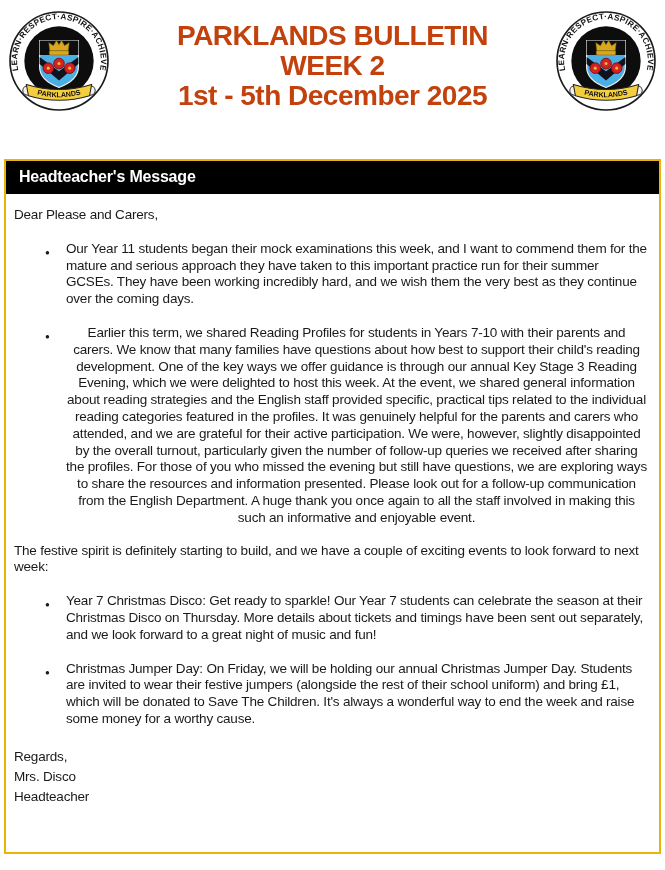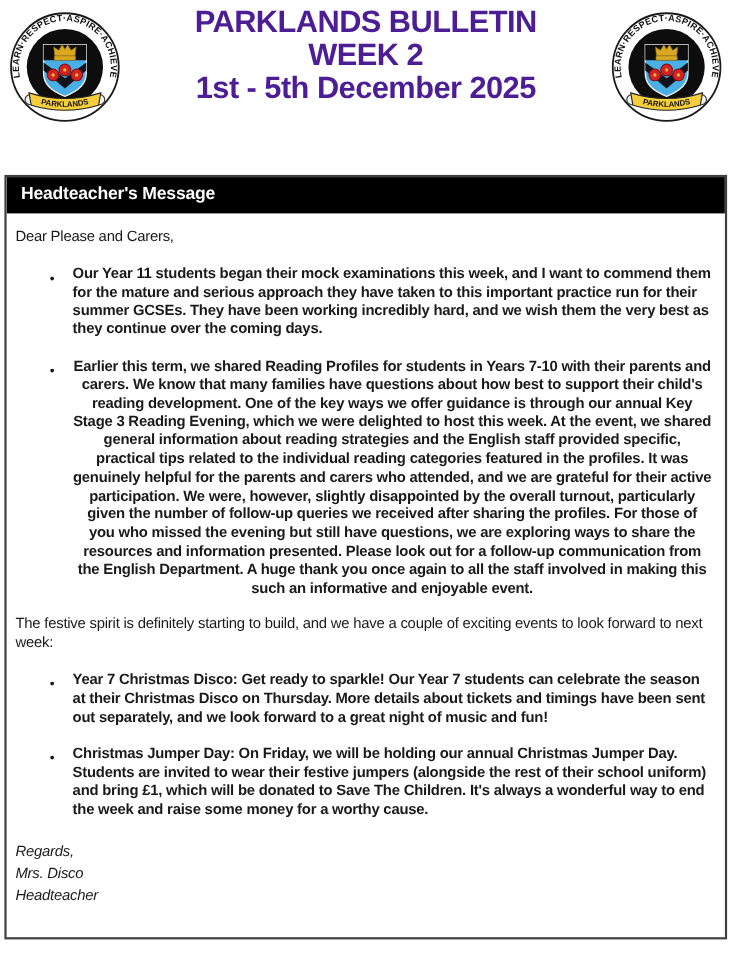--- a/index.html
+++ b/index.html
@@ -26,34 +26,34 @@
   .crest {
     position: absolute;
     top: 6px;
     width: 102px;
     height: 110px;
   }
   .crest-left  { left: 8px; }
   .crest-right { right: 8px; }
   .title-block {
     text-align: center;
-    padding-top: 5px;
-    color: #4c1d95;
+    padding-top: 21px;
+    color: #c2410c;
     font-weight: bold;
     font-size: 28px;
     line-height: 30px;
     letter-spacing: -0.5px;
   }
   .title-block .tline { white-space: nowrap; }
 
   
   .message-box {
     box-sizing: border-box;
     margin: 0 4px;
-    border: 2px solid #404040;
+    border: 2px solid #eab308;
     height: 695px;
     background: #ffffff;
     overflow: hidden;
   }
   .section-header {
     background: #000000;
     color: #ffffff;
     font-weight: bold;
     font-size: 16px;
     letter-spacing: -0.2px;
@@ -64,41 +64,40 @@
     font-size: 13.5px;
     line-height: 16.8px;
     letter-spacing: -0.2px;
     color: #1a1a1a;
   }
   .section-body p { margin: 0 0 17px 0; }
   ul.bullets {
     list-style: none;
     margin: 0;
     padding: 0;
-    font-weight: bold;
   }
   ul.bullets li {
     position: relative;
     padding-left: 52px;
     padding-right: 2px;
     margin-bottom: 17px;
   }
   ul.bullets li::before {
     content: "\25CF";
     position: absolute;
     left: 31px;
     top: 4px;
     font-size: 8px;
   }
   ul.bullets li.centered {
     text-align: center;
     margin-bottom: 16px;
   }
   .closing-block { margin-top: 19px; }
-  .closing-block div { line-height: 20px; font-style: italic; }
+  .closing-block div { line-height: 20px; }
 
   
   .ring-text {
     font-family: "Liberation Sans", sans-serif;
     font-weight: bold;
     font-size: 8px;
     letter-spacing: 0.3px;
     fill: #111111;
   }
   .banner-text {

